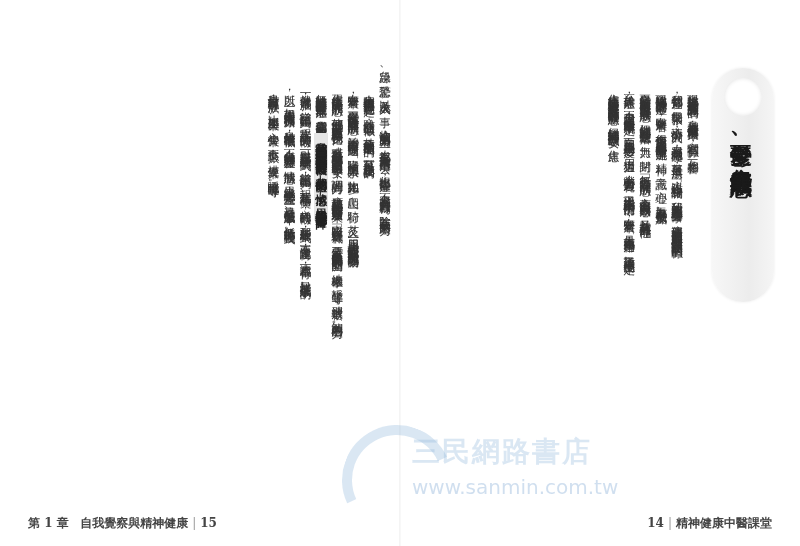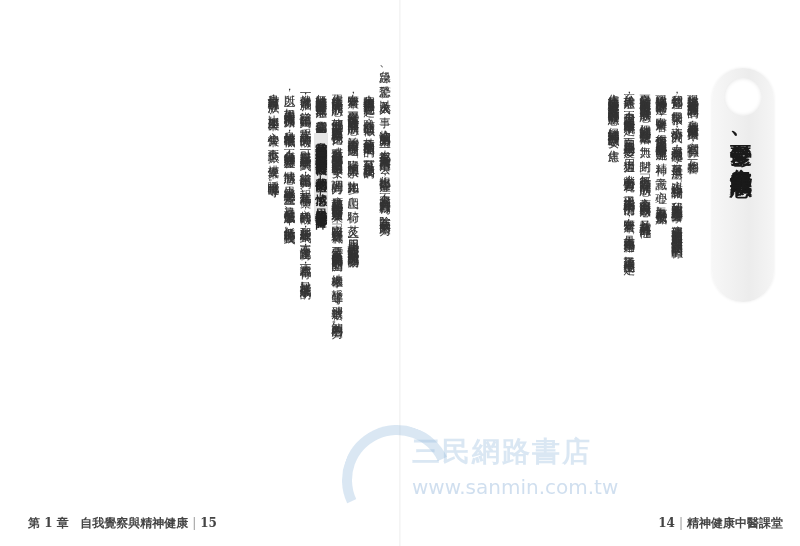--- a/index.html
+++ b/index.html
@@ -27,21 +27,21 @@
                border-radius:31px; box-shadow: 0 0 3px rgba(0,0,0,0.08); }
   .title-circle { position:absolute; left:12px; top:10px; width:38px; height:38px;
                   border-radius:50%; background:#ffffff; box-shadow: inset 0 0 4px rgba(0,0,0,0.12); }
   .title-text { position:absolute; left:14px; top:58px; writing-mode:vertical-rl;
                 font-size:22px; font-weight:bold; color:#1a1a1a; letter-spacing:1px;
                 font-family:"DejaVu Sans", sans-serif; }
 
   .footer { position:absolute; top:515px; font-size:12px; color:#444;
             font-family:"DejaVu Serif", serif; }
   .footer-left { left:28px; }
-  .footer-right { right:17px; }
+  .footer-right { right:28px; }
   .footer .sep { color:#999; margin:0 4px; }
   .footer b { font-weight:bold; }
 
   .watermark { position:absolute; left:342px; top:425px; width:260px; height:80px;
                pointer-events:none; }
   .wm-arc { position:absolute; left:0; top:0; width:90px; height:90px; border-radius:50%;
             border:10px solid rgba(150,185,220,0.35); border-bottom-color:transparent;
             border-right-color:transparent; transform:rotate(20deg); }
   .wm-text { position:absolute; left:70px; top:8px; font-size:28px; color:rgba(150,185,220,0.35);
              font-weight:bold; letter-spacing:2px; }

